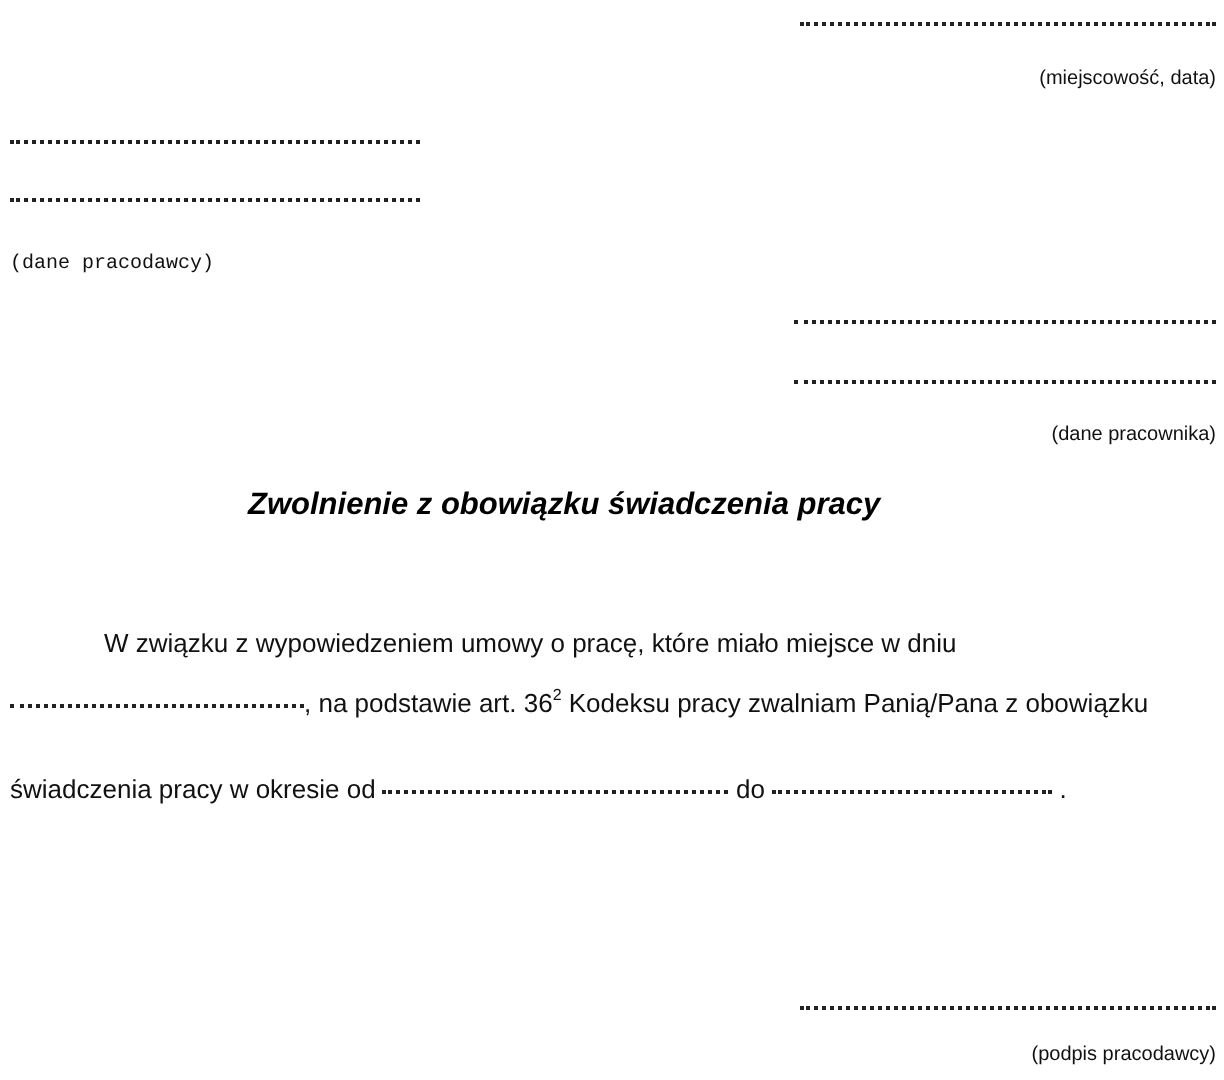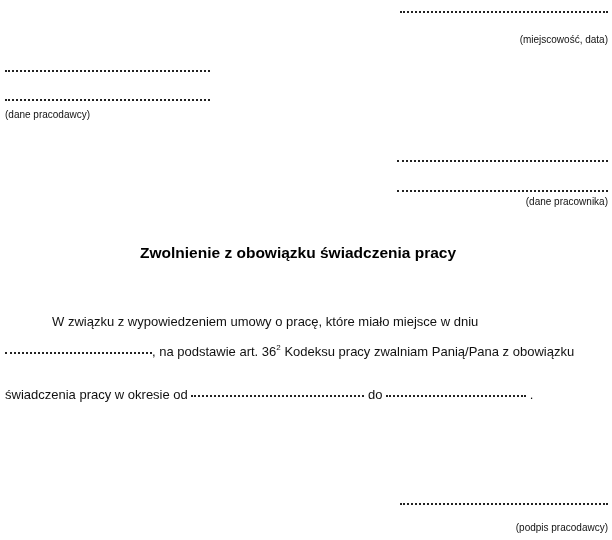--- a/index.html
+++ b/index.html
@@ -55,27 +55,27 @@
     }
   </style>
 </head>
 <body>
 
 <div class="dots" style="left:400px; top:11px; width:208px;"></div>
 <div class="abs label right" style="top:34px;">(miejscowość, data)</div>
 
 <div class="dots" style="left:5px; top:70px; width:205px;"></div>
 <div class="dots" style="left:5px; top:99px; width:205px;"></div>
-<div class="abs label" style="left:5px; top:109px;">(dane pracodawcy)</div>
+<div class="abs label" style="left:5px; top:127px;font-family:Liberation Mono, monospace;">(dane pracodawcy)</div>
 
 <div class="dots" style="left:397px; top:160px; width:211px;"></div>
 <div class="dots" style="left:397px; top:190px; width:211px;"></div>
-<div class="abs label right" style="top:196px;">(dane pracownika)</div>
+<div class="abs label right" style="top:212px;">(dane pracownika)</div>
 
-<div class="abs title" style="left:140px; top:244px;">Zwolnienie z obowiązku świadczenia pracy</div>
+<div class="abs title" style="left:124px; top:244px;font-style:italic;">Zwolnienie z obowiązku świadczenia pracy</div>
 
 <div class="abs para" style="left:52px; top:314px;text-align:center;">
   <span>W związku z wypowiedzeniem umowy o pracę, które miało miejsce w dniu</span>
 </div>
 
 <div class="abs para" style="left:5px; top:344px;text-align:center;">
   <span class="inline-dots" style="width:147px;"></span><span>, na podstawie art. 36</span><sup>2</sup><span> Kodeksu pracy zwalniam Panią/Pana z obowiązku</span>
 </div>
 
 <div class="abs para" style="left:5px; top:387px;">

